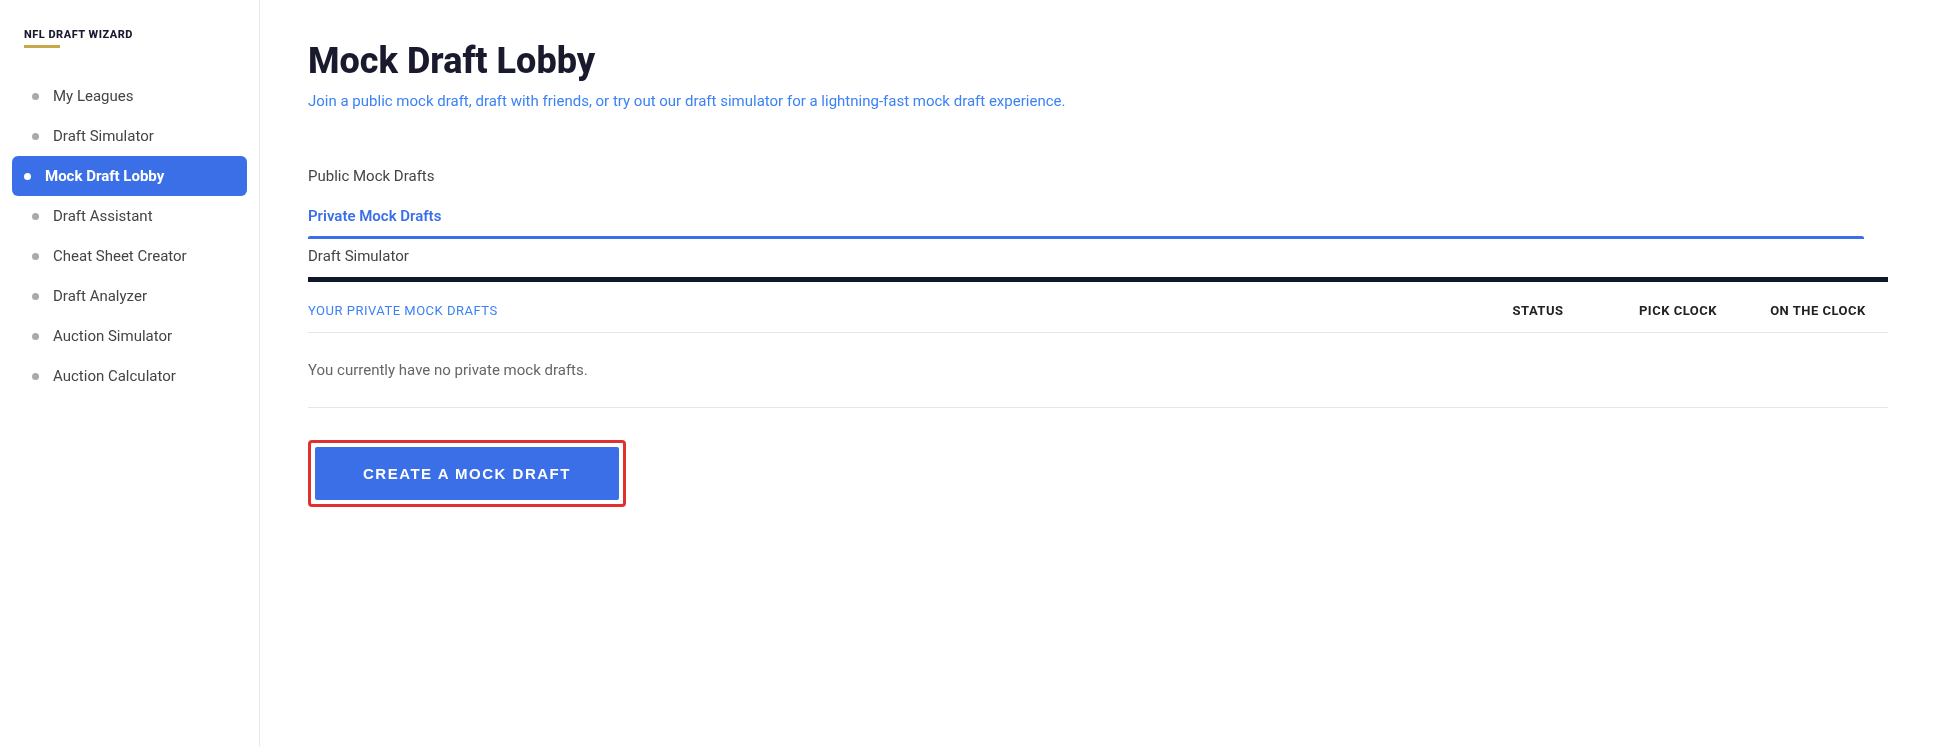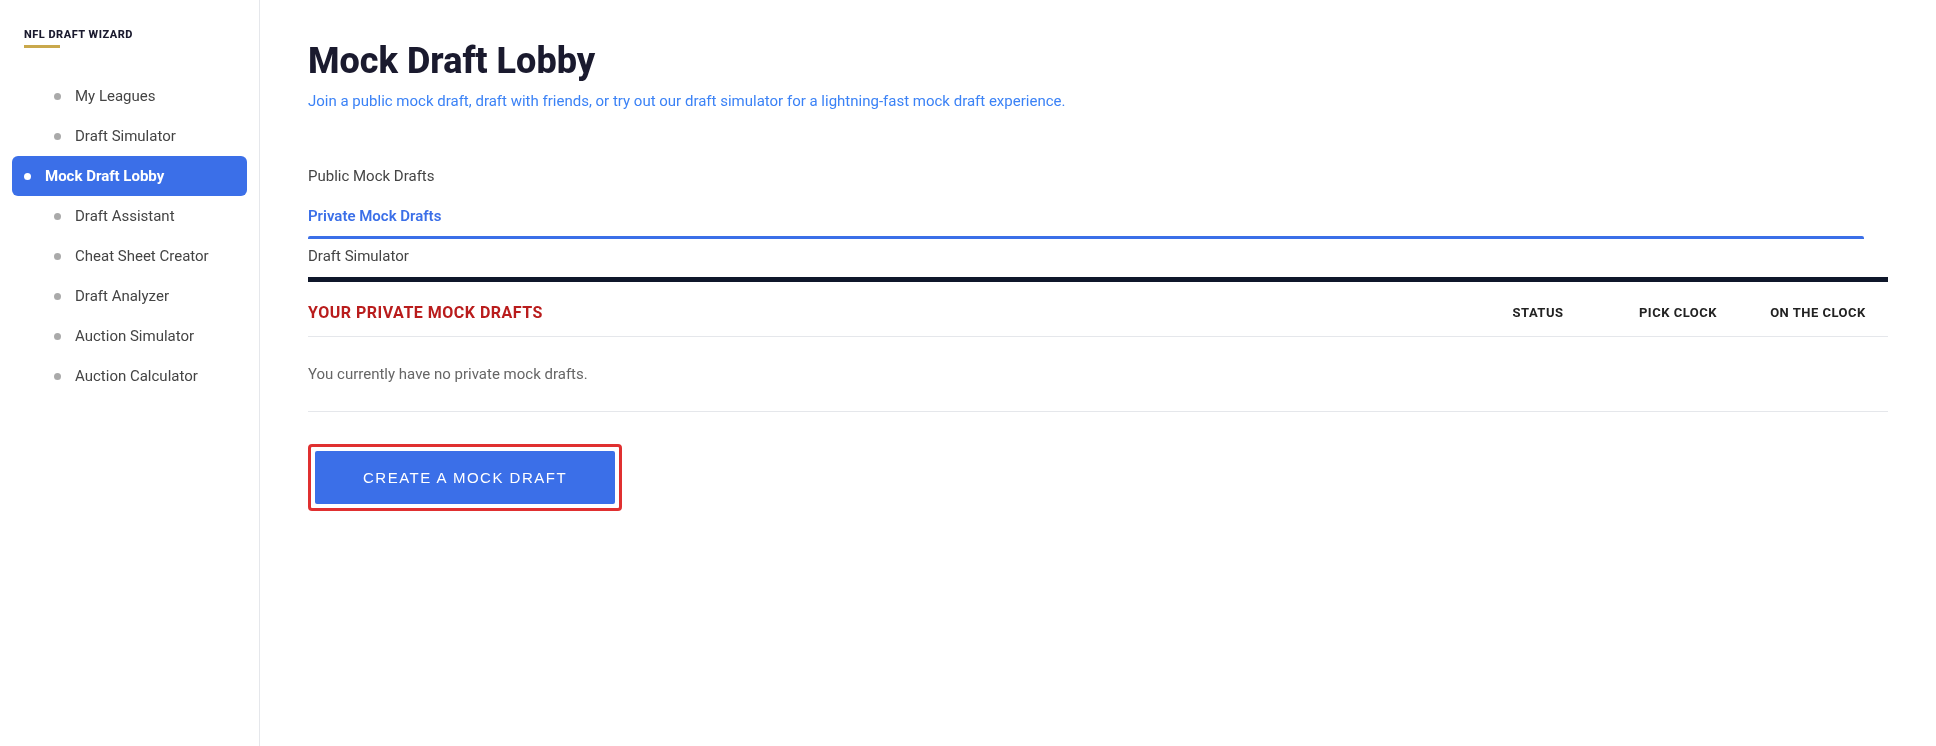--- a/index.html
+++ b/index.html
@@ -46,21 +46,20 @@
     }
 
     .nav-item {
       display: flex;
       align-items: center;
       padding: 11px 32px;
       cursor: pointer;
       color: #444;
       font-size: 15px;
       position: relative;
-      margin-left: 22px;
     }
 
     .nav-item .nav-bullet {
       width: 7px;
       height: 7px;
       border-radius: 50%;
       background: #aaa;
       margin-right: 14px;
       flex-shrink: 0;
     }
@@ -148,23 +147,23 @@
     
     #table-header {
       display: flex;
       align-items: center;
       padding: 18px 0 14px 0;
       border-bottom: 1px solid #e5e7eb;
     }
 
     #col-drafts {
       flex: 1;
-      font-size: 16px;
-      font-weight: 700;
-      color: #b91c1c;
+      font-size: 13px;
+      font-weight: 400;
+      color: #3b82f6;
       letter-spacing: 0.5px;
       text-transform: uppercase;
     }
 
     .col-right {
       font-size: 13px;
       font-weight: 700;
       color: #222;
       letter-spacing: 0.5px;
       text-transform: uppercase;
@@ -192,21 +191,21 @@
       padding: 4px;
       display: inline-block;
     }
 
     #create-mock-draft-btn {
       background: #3b6fe8;
       color: #fff;
       border: none;
       padding: 18px 48px;
       font-size: 15px;
-      font-weight: 400;
+      font-weight: 700;
       letter-spacing: 1.5px;
       text-transform: uppercase;
       cursor: pointer;
       border-radius: 2px;
       display: inline-block;
     }
   </style>
 </head>
 <body>
 

